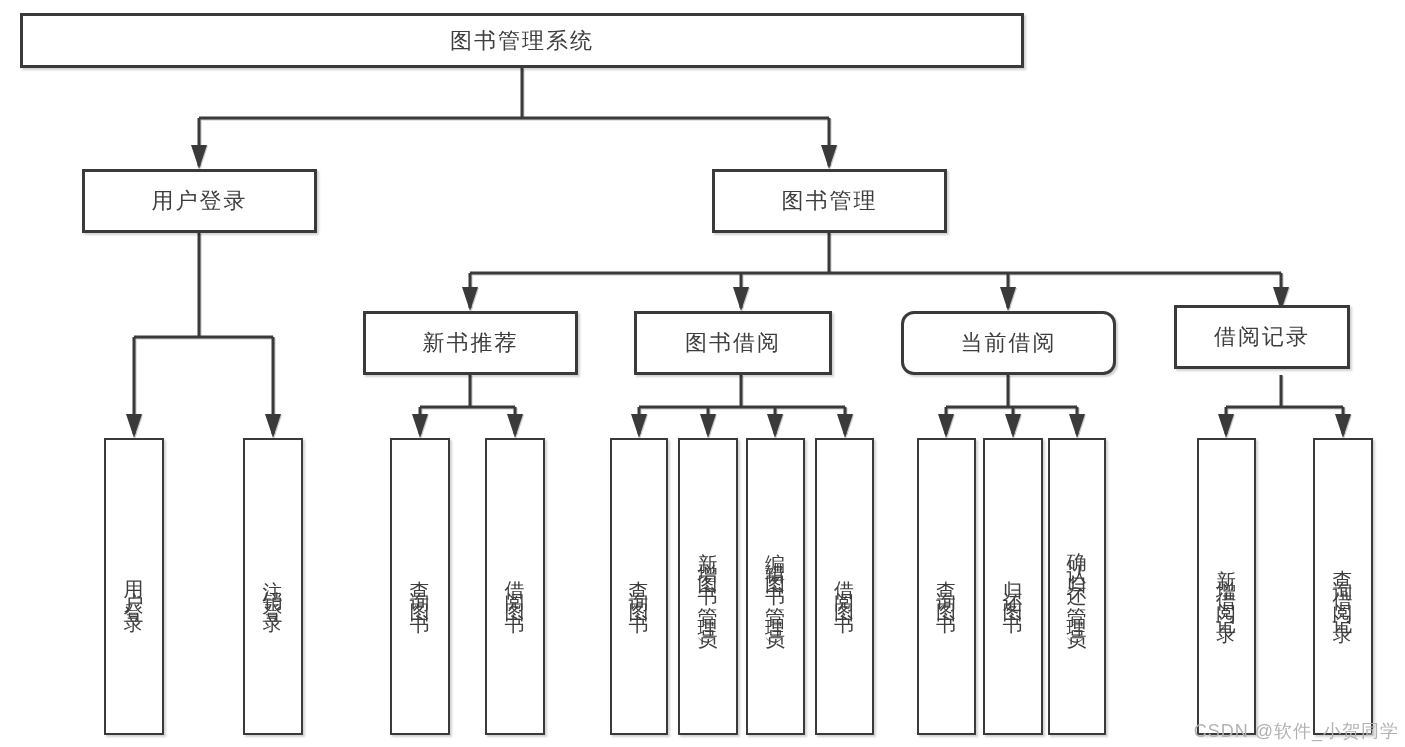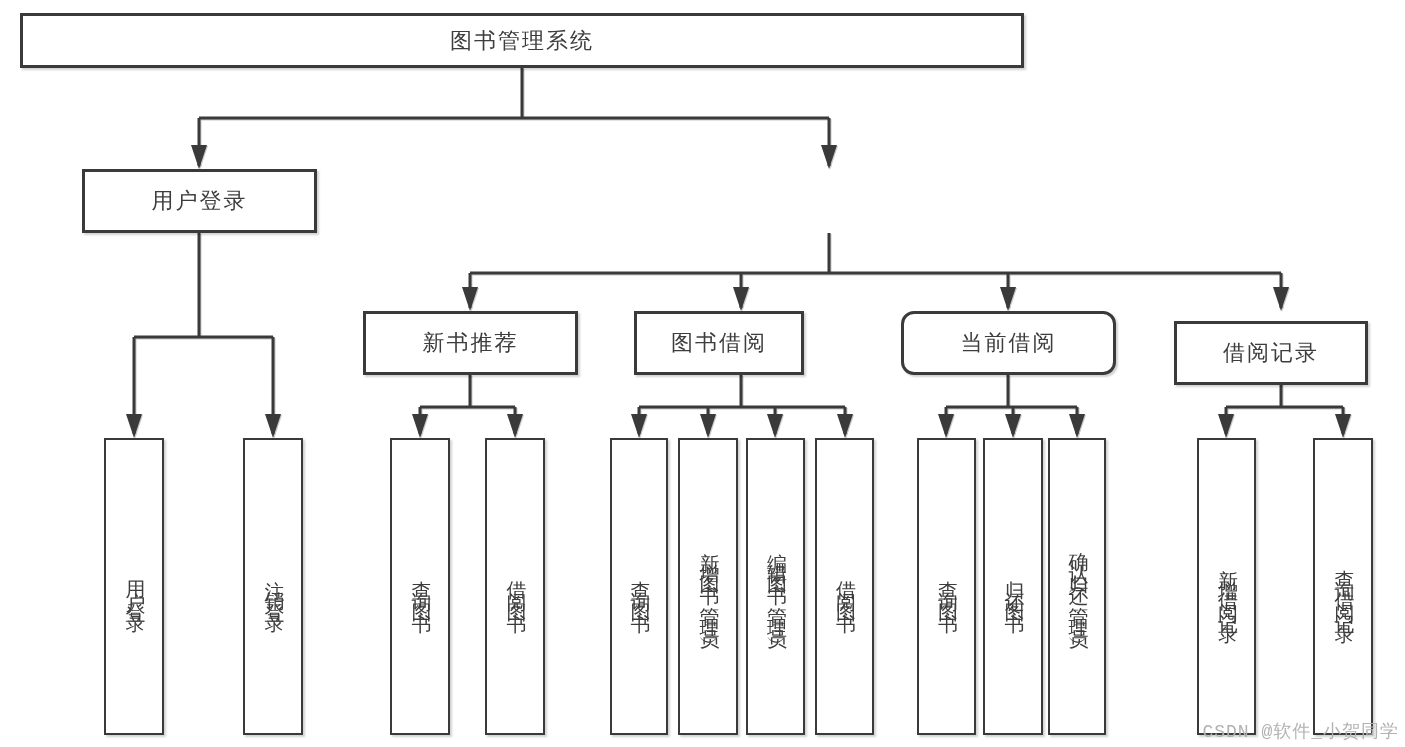--- a/index.html
+++ b/index.html
@@ -7,21 +7,21 @@
     --text:#3d3d3d;
     --box_bg:#ffffff;
     --page_bg:#ffffff;
     --watermark:#b2b2b2;
   }
   html,body{margin:0;padding:0;background:var(--page_bg);}
   .canvas{
     position:relative;
     width:1405px;height:747px;
     background:var(--page_bg);
-    font-family:Liberation Mono, monospace;
+    font-family:Liberation Sans, sans-serif;
     color:var(--text);
     overflow:hidden;
   }
   svg.wires{position:absolute;left:0;top:0;width:1405px;height:747px;
     filter:drop-shadow(1px 1px 0.5px rgba(0,0,0,0.22));}
   svg.wires path{stroke:var(--line);stroke-width:3;fill:none;}
   svg.wires polygon{fill:var(--line);stroke:none;}
   .box{
     position:absolute;
     background:var(--box_bg);
@@ -38,23 +38,23 @@
     font-size:20px;
     letter-spacing:11px;
     line-height:1;
     white-space:nowrap;
   }
   
   #n-root{left:20px;top:13px;width:1004px;height:55px;}
   #n-l2-0{left:82px;top:169px;width:235px;height:64px;}
   #n-l2-1{left:712px;top:169px;width:235px;height:64px;}
   #n-l3-0{left:363px;top:311px;width:215px;height:64px;align-items:center;}
-  #n-l3-1{left:634px;top:311px;width:170px;height:64px;}
+  #n-l3-1{left:634px;top:311px;width:198px;height:64px;}
   #n-l3-2{left:901px;top:311px;width:215px;height:64px;border-radius:13px;}
-  #n-l3-3{left:1174px;top:321px;width:194px;height:64px;}
+  #n-l3-3{left:1174px;top:305px;width:176px;height:64px;}
   #leaf-0{left:104px;width:60px;}
   #leaf-1{left:243px;width:60px;}
   #leaf-2{left:390px;width:60px;}
   #leaf-3{left:485px;width:60px;}
   #leaf-4{left:610px;width:58px;}
   #leaf-5{left:678px;width:60px;}
   #leaf-6{left:746px;width:59px;}
   #leaf-7{left:815px;width:59px;}
   #leaf-8{left:917px;width:59px;}
   #leaf-9{left:983px;width:60px;}
@@ -108,20 +108,23 @@
     <polygon points="1343,438 1335,414 1351,414"></polygon>
   </svg>
 
   <div class="box" id="n-root">
     <span class="hlabel">图书管理系统</span>
   </div>
 
   <div class="box" id="n-l2-0">
     <span class="hlabel">用户登录</span>
   </div>
+  <div class="box" id="n-l2-1">
+    <span class="hlabel">图书管理</span>
+  </div>
 
   <div class="box" id="n-l3-0">
     <span class="hlabel">新书推荐</span>
   </div>
   <div class="box" id="n-l3-1">
     <span class="hlabel">图书借阅</span>
   </div>
   <div class="box" id="n-l3-2">
     <span class="hlabel">当前借阅</span>
   </div>

